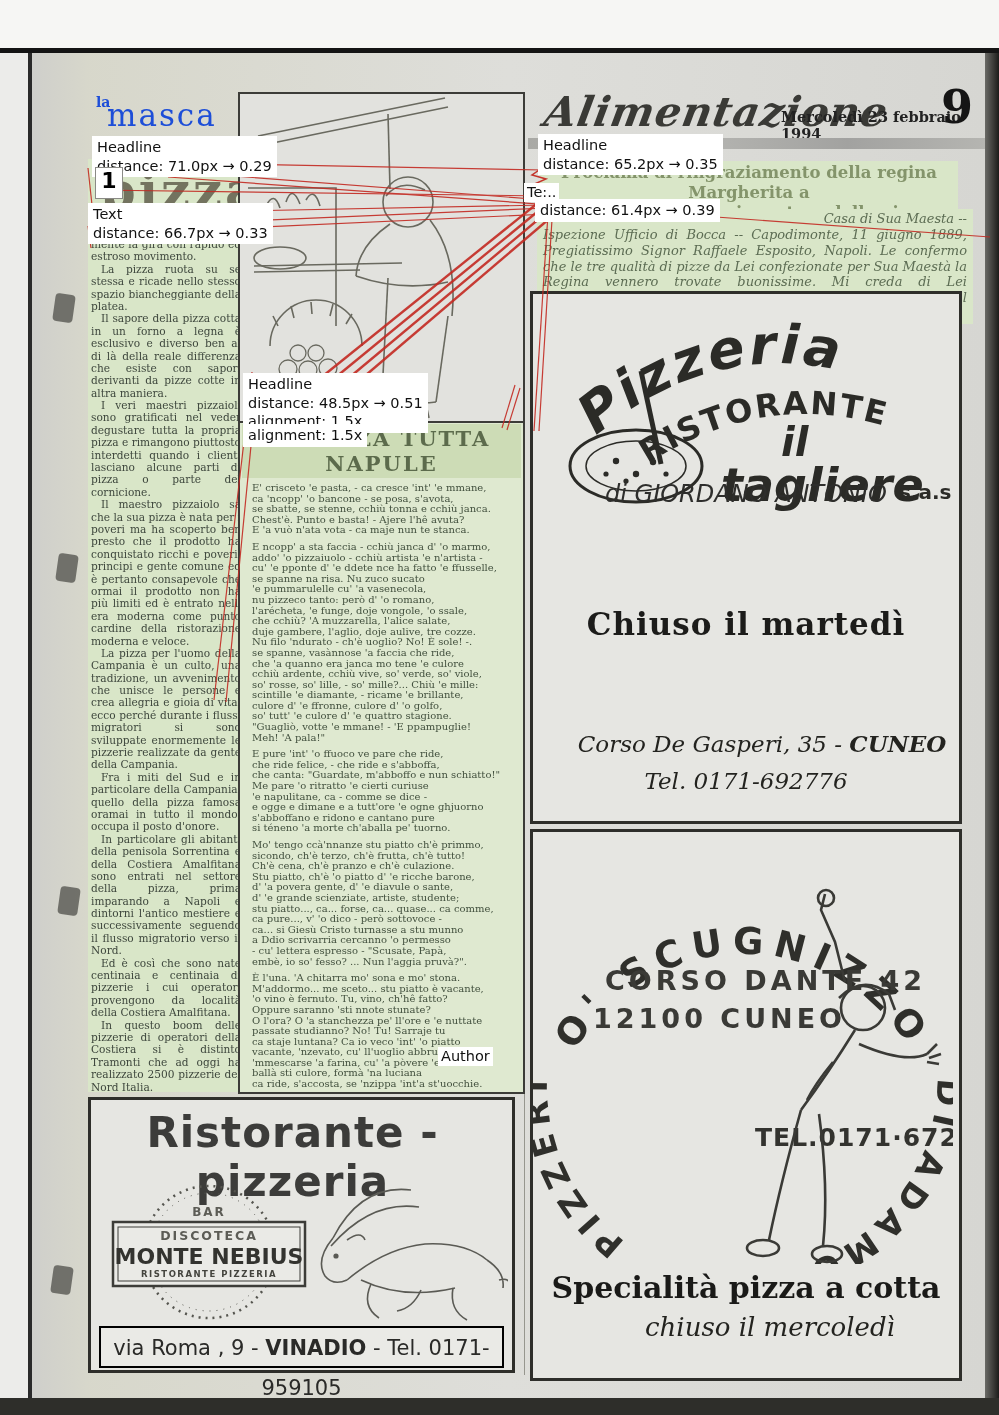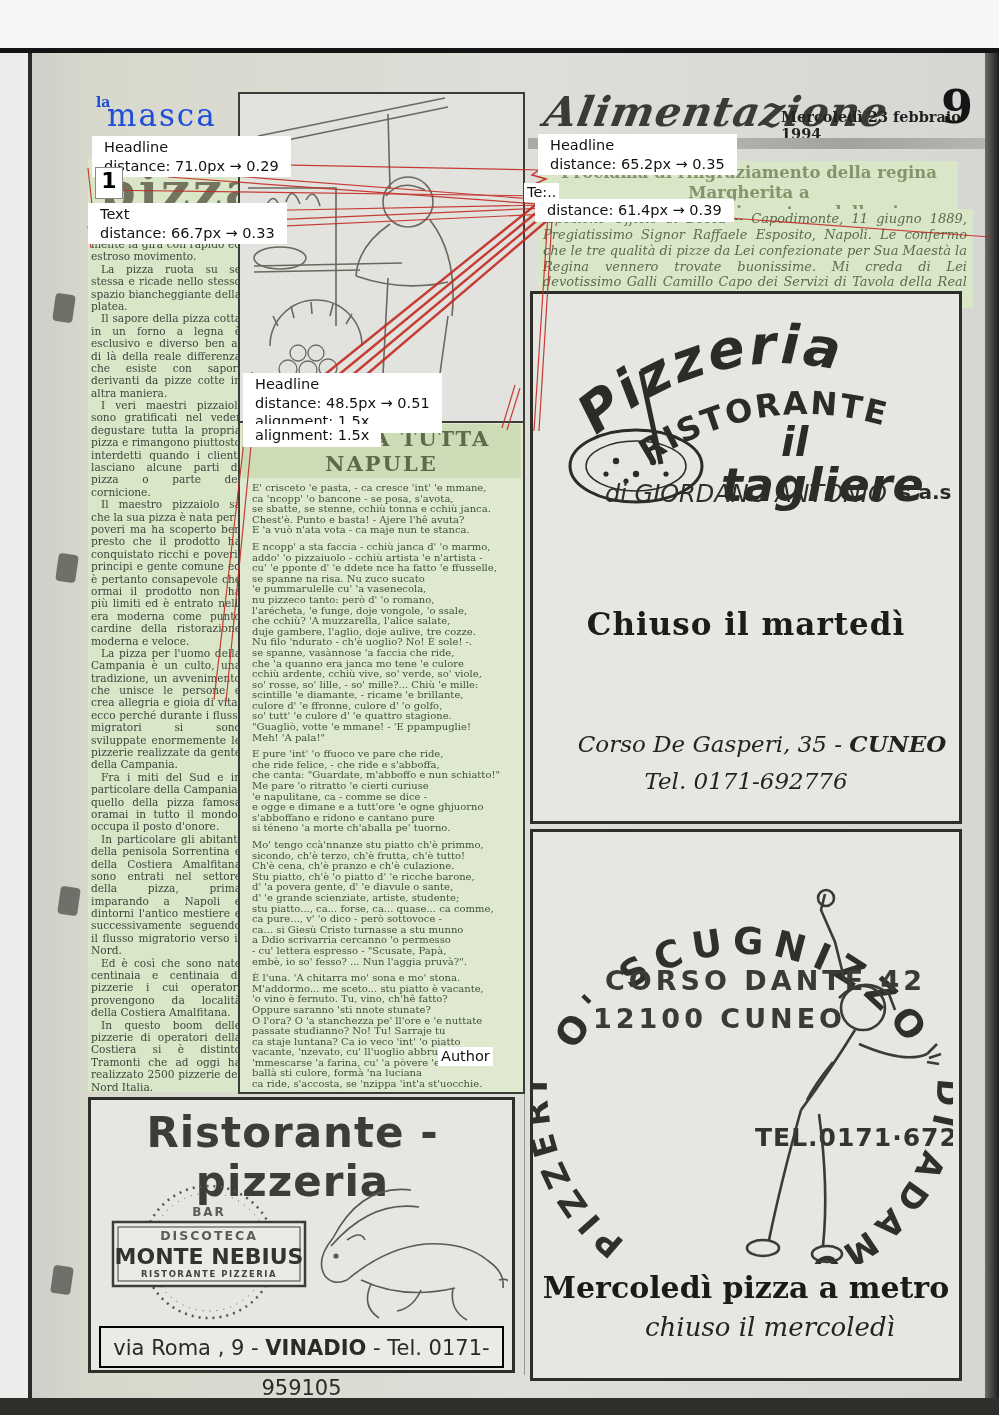--- a/index.html
+++ b/index.html
@@ -17,21 +17,21 @@
   .staple{width:20px;height:28px;background:#3a3a36;border-radius:4px;opacity:.65;transform:rotate(8deg);}
   
   .masthead-la{font-weight:bold;font-size:14px;color:#1d4ed8;}
   .masthead{font-weight:normal;font-size:31px;letter-spacing:2px;color:#1d4ed8;text-align:right;}
   .script-title{font-size:41px;font-style:italic;font-weight:bold;color:#3a3a36;transform:skewX(-10deg);letter-spacing:1px;}
   .date{font-size:14.5px;font-weight:bold;color:#222;}
   .pageno{font-size:46px;font-weight:bold;color:#151515;}
   .gray-bar{background:linear-gradient(90deg,#a9a9a5,#b9b9b5 30%,#a2a2a0 70%,#b5b5b1);height:11px;}
   
   .ann{background:#ffffff;color:#111;font-family:"DejaVu Sans",sans-serif;font-size:14.5px;
-       line-height:1.28;padding:2px 12px;white-space:nowrap;z-index:30;}
+       line-height:1.28;padding:2px 5px;white-space:nowrap;z-index:30;}
   .marker{background:#fff;border:1px solid #8a8a86;font-family:"DejaVu Sans",sans-serif;
           font-weight:bold;font-size:22px;width:26px;height:30px;text-align:center;z-index:31;}
   
   .hl-green{background:#d9e6c8;}
   .pizza-head{font-size:51px;font-weight:bold;color:#73735f;letter-spacing:3px;line-height:1;padding:6px 0 0 12px;}
   .article-col{font-size:10.6px;line-height:1.17;text-align:justify;color:#3d463c;padding:2px 3px;overflow:hidden;}
   .article-col p{margin:0;text-indent:10px;}
   .article-col p:first-child{text-indent:0;}
   .proc-head{font-size:16.5px;font-weight:bold;color:#84946b;text-align:center;line-height:1.22;padding:2px 0;}
   .letter{font-size:13px;font-style:italic;color:#5c6c53;line-height:1.22;padding:2px 6px;}
@@ -97,20 +97,21 @@
       <p>In particolare gli abitanti della penisola Sorrentina e della Costiera Amalfitana sono entrati nel settore della pizza, prima imparando a Napoli e dintorni l'antico mestiere e successivamente seguendo il flusso migratorio verso il Nord.</p>
       <p>Ed è così che sono nate centinaia e centinaia di pizzerie i cui operatori provengono da località della Costiera Amalfitana.</p>
       <p>In questo boom delle pizzerie di operatori della Costiera si è distinto Tramonti che ad oggi ha realizzato 2500 pizzerie del Nord Italia.</p>
     </div>
 
   <div class="abs hl-green proc-head" style="left:540px;top:161px;width:418px;">
     <div>Proclama di ringraziamento della regina Margherita a</div>
     <div>Raffaele Esposito inventore della pizza Margherita</div>
   </div>
   <div class="abs hl-green letter" style="left:537px;top:209px;width:424px;">
+    <div class="salut">Casa di Sua Maesta --</div>
     <div class="body">Ispezione Ufficio di Bocca -- Capodimonte, 11 giugno 1889, Pregiatissimo Signor Raffaele Esposito, Napoli. Le confermo che le tre qualità di pizze da Lei confezionate per Sua Maestà la Regina vennero trovate buonissime. Mi creda di Lei devotissimo Galli Camillo Capo dei Servizi di Tavola della Real Casa.</div>
   </div>
 
   <div class="abs frame" style="left:238px;top:92px;width:283px;height:330px;">
     <svg width="279" height="326" viewBox="0 0 279 326">
       <g stroke="#69695f" stroke-width="1.6" fill="none">
         <path d="M18 42 L205 4"></path>
         <path d="M18 52 L208 13"></path>
         <path d="M148 20 L150 95"></path>
         <circle cx="168" cy="108" r="25"></circle>
@@ -224,21 +225,21 @@
         <path d="M 306 166 Q 330 142 356 162 L 362 178"></path>
         <path d="M 322 198 Q 296 240 268 278"></path>
         <path d="M 326 212 Q 372 232 394 222 M 394 222 L 404 212 M 396 226 L 408 222 M 394 230 L 406 232"></path>
         <path d="M 268 278 Q 248 350 236 408"></path>
         <path d="M 286 282 Q 296 356 290 414"></path>
         <ellipse cx="230" cy="416" rx="16" ry="8"></ellipse>
         <ellipse cx="294" cy="422" rx="15" ry="8"></ellipse>
         <path d="M 300 230 Q 282 252 274 268"></path>
       </g>
     </svg>
-    <div class="abs spec" style="left:0;top:438px;width:426px;">Mercoledì pizza a metro</div>
+    <div class="abs spec" style="left:0;top:438px;width:426px;">Specialità pizza a cotta</div>
     <div class="abs closed2" style="left:0;top:480px;width:426px;margin-left:24px;">chiuso il mercoledì</div>
   </div>
 
   <div class="abs ad" style="left:88px;top:1097px;width:421px;height:270px;">
     <div class="abs rp-title" style="left:0;top:8px;width:403px;">Ristorante - pizzeria</div>
     <svg class="abs" style="left:12px;top:76px;" width="212" height="152" viewBox="0 0 212 152">
       <circle cx="106" cy="76" r="66" fill="none" stroke="#55554f" stroke-width="2.5" stroke-dasharray="2 5"></circle>
       <circle cx="106" cy="76" r="59" fill="none" stroke="#55554f" stroke-width="1" stroke-dasharray="1 6"></circle>
       <rect x="10" y="46" width="192" height="64" fill="#eaeae6" stroke="#3c3c38" stroke-width="2.5"></rect>
       <rect x="15" y="51" width="182" height="54" fill="none" stroke="#3c3c38" stroke-width="1"></rect>

